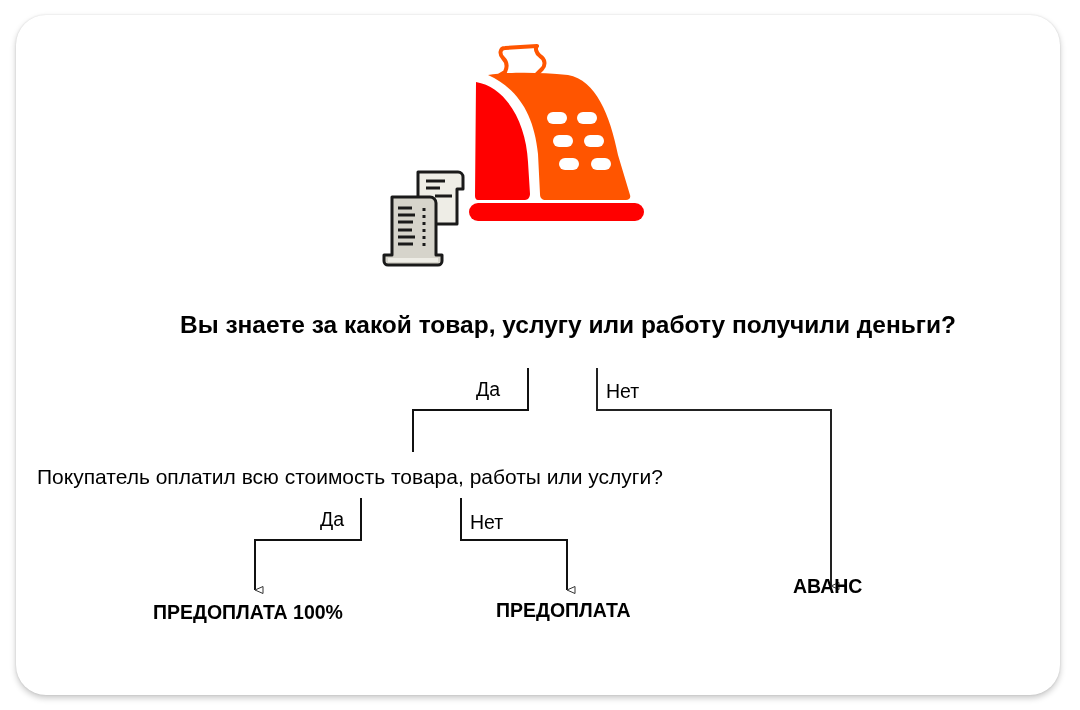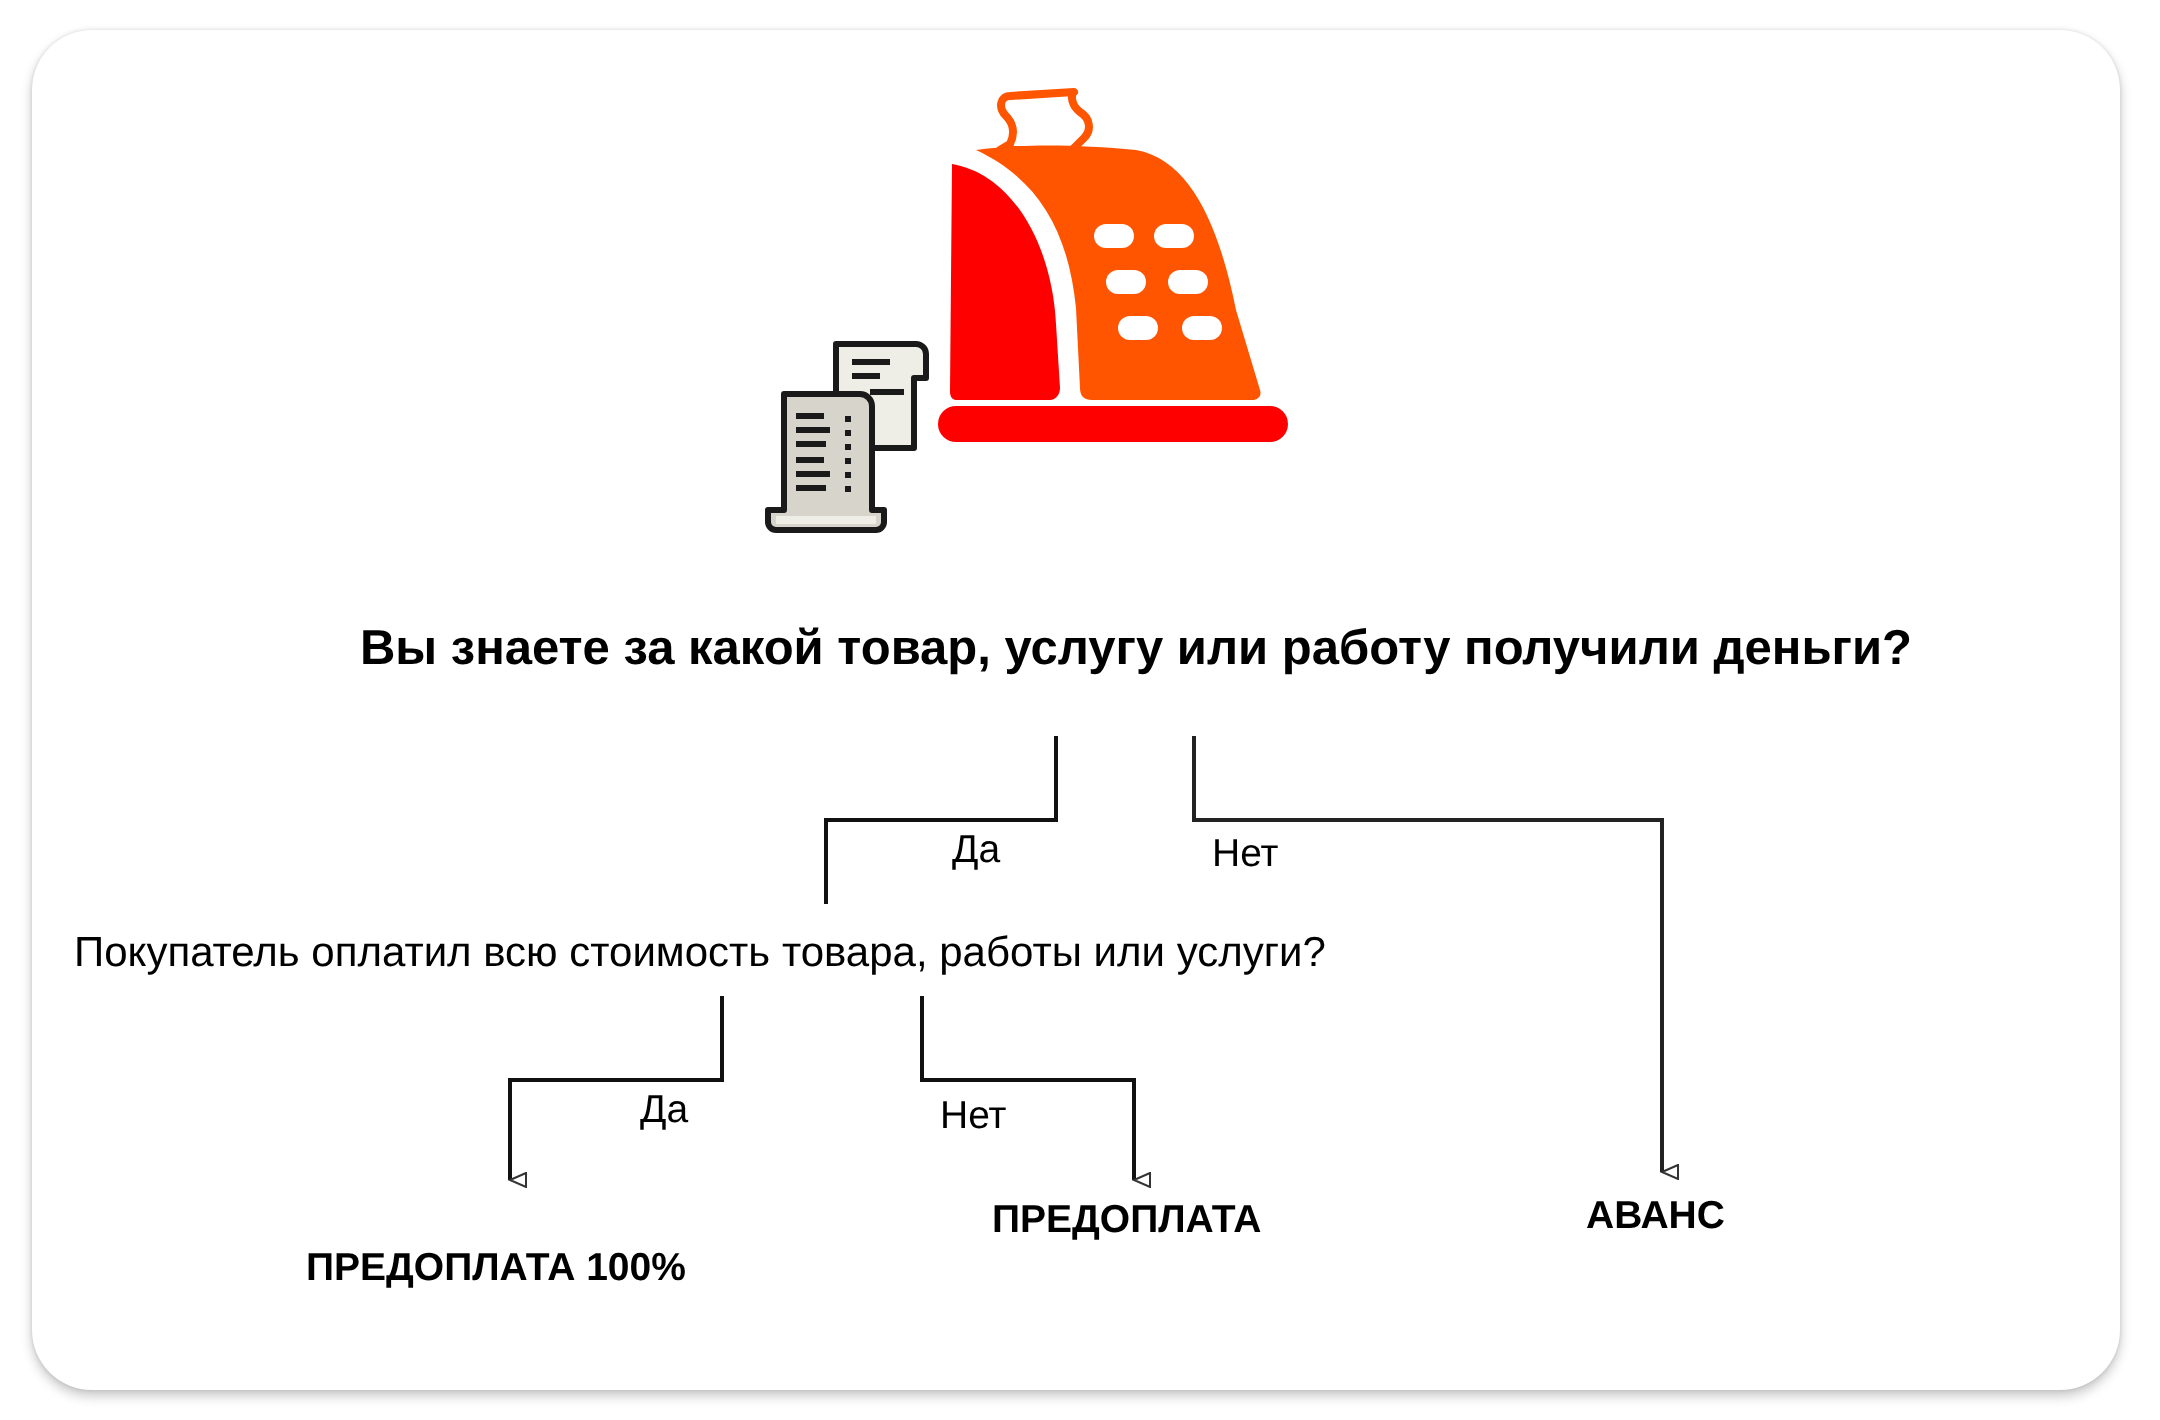--- a/index.html
+++ b/index.html
@@ -13,21 +13,21 @@
     box-shadow: 0 3px 6px rgba(0,0,0,0.22), 0 0 2px rgba(0,0,0,0.12);
   }
   .abs { position: absolute; }
   .question-main {
     position: absolute; left: 0; width: 1080px; top: 311px; text-align: center;
     font-weight: bold; font-size: 24.5px; white-space: nowrap; padding-left: 28px;
   }
   .question-sub {
     position: absolute; left: 37px; top: 465px; font-size: 21px; white-space: nowrap;
   }
-  .branch-label { position: absolute; font-size: 19.5px; white-space: nowrap; margin-top: 36px; }
+  .branch-label { position: absolute; font-size: 19.5px; white-space: nowrap; }
   .outcome { position: absolute; font-weight: bold; font-size: 19.5px; white-space: nowrap; }
   svg.lines { position: absolute; left: 0; top: 0; }
 </style>
 </head>
 <body>
 
 <div class="card"></div>
 
 <svg class="abs" style="left:380px; top:40px;" width="270" height="232" viewBox="380 40 270 232">
   <g>
@@ -85,15 +85,15 @@
 </svg>
 
 <div class="branch-label" style="left:476px; top:378px;">Да</div>
 <div class="branch-label" style="left:606px; top:380px;">Нет</div>
 
 <div class="question-sub">Покупатель оплатил всю стоимость товара, работы или услуги?</div>
 
 <div class="branch-label" style="left:320px; top:508px;">Да</div>
 <div class="branch-label" style="left:470px; top:511px;">Нет</div>
 
-<div class="outcome" style="left:153px; top:601px;margin-top:22px;">ПРЕДОПЛАТА 100%</div>
+<div class="outcome" style="left:153px; top:601px;">ПРЕДОПЛАТА 100%</div>
 <div class="outcome" style="left:496px; top:599px;">ПРЕДОПЛАТА</div>
-<div class="outcome" style="left:793px; top:597px;">АВАНС</div>
+<div class="outcome" style="left:793px; top:575px;">АВАНС</div>
 
 </body></html>

